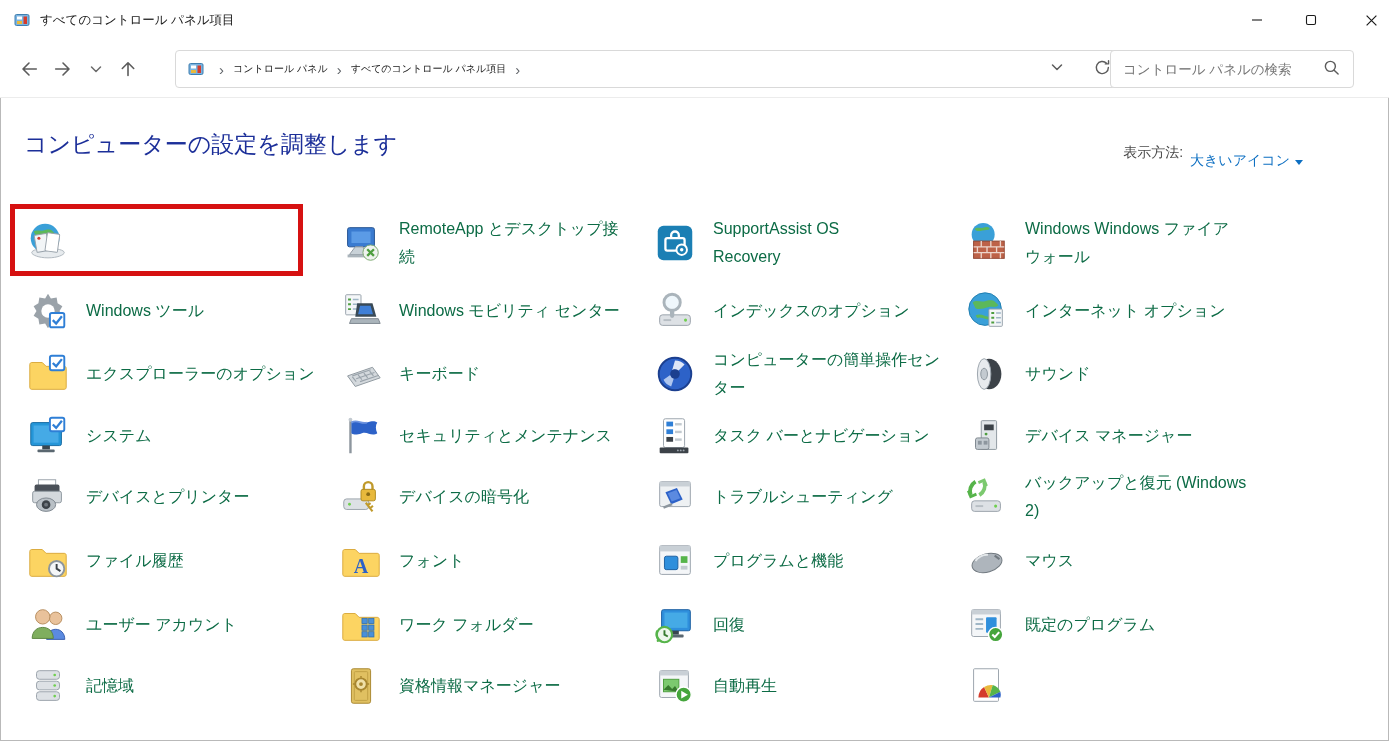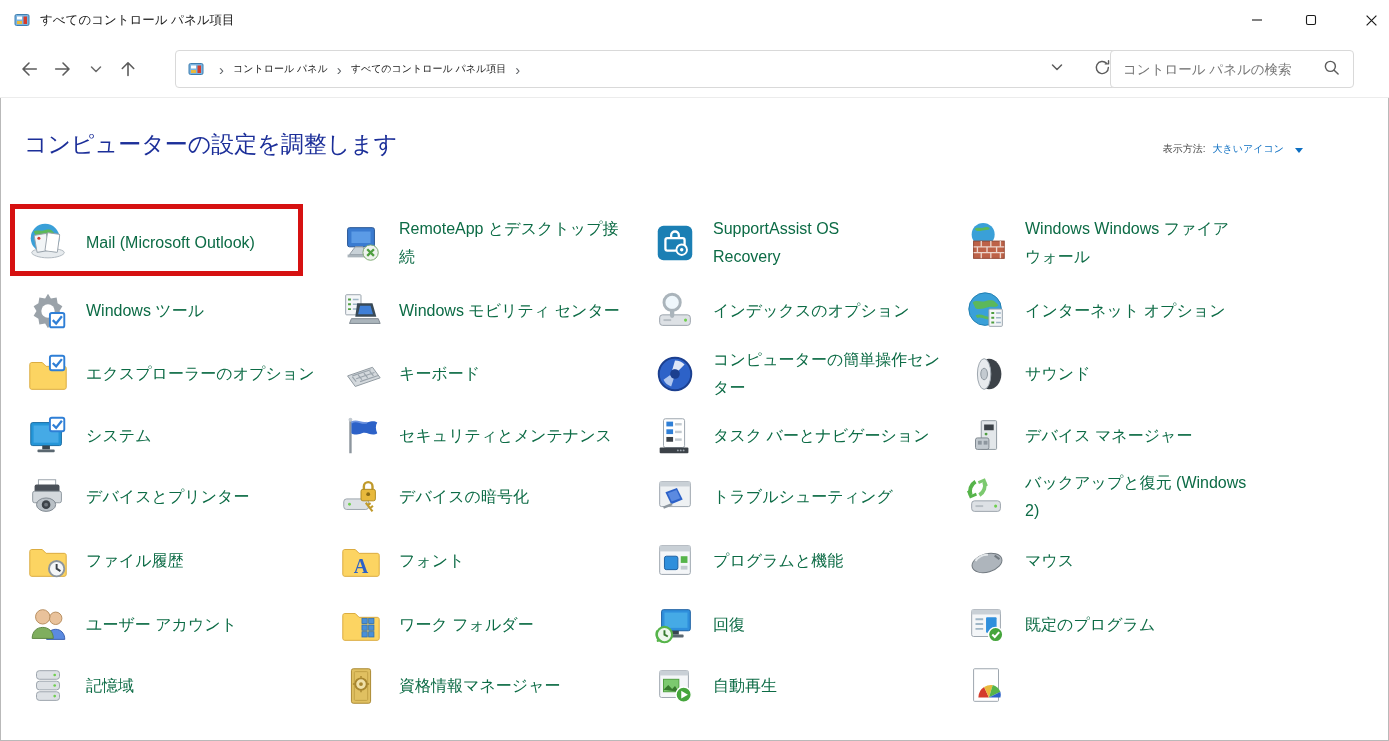--- a/index.html
+++ b/index.html
@@ -29,22 +29,22 @@
   .crumb-sep { color:#5f6368; font-size:15px; padding:0 9px; }
   .crumb { font-size:10px; color:#1b1b1b; white-space:nowrap; }
   .addr-actions { margin-left:auto; display:flex; align-items:center; gap:30px; padding-right:8px; color:#5c5c5c; }
   .searchbox { position:absolute; left:1110px; top:10px; width:244px; height:38px; border:1px solid #d9d9d9; border-radius:4px; display:flex; align-items:center; padding:0 12px; background:#fff; }
   .searchbox input { flex:1; border:none; outline:none; font-size:13.5px; color:#1b1b1b; background:transparent; font-family:inherit; }
   .searchbox input::placeholder { color:#757575; }
   .searchbox .search-ic { color:#5c5c5c; flex:0 0 18px; }
   
   .page-header { position:absolute; top:129px; left:24px; right:0; height:32px; }
   .page-title { font-size:23px; font-weight:400; color:var(--header-color,#1c2f99); }
-  .viewby { position:absolute; right:86px; top:13px; font-size:10px; color:#4a4a4a; display:flex; align-items:center; gap:7px; }
-  .viewby-link { color:var(--link-color,#0d6fc2); display:flex; align-items:center; gap:11px; cursor:pointer; }
+  .viewby { position:absolute; right:86px; top:7px; font-size:14px; color:#4a4a4a; display:flex; align-items:center; gap:7px; }
+  .viewby-link { color:var(--link-color,#0d6fc2); display:flex; align-items:center; gap:5px; cursor:pointer;margin-top:16px; }
   .caret-down { width:0; height:0; border-left:4.5px solid transparent; border-right:4.5px solid transparent; border-top:5.5px solid var(--link-color,#0d6fc2); margin-top:2px; }
   
   .items-grid { position:absolute; left:24px; top:206px; display:grid;
     grid-template-columns:313px 314px 312px 390px;
     grid-template-rows:74px 62px 63px 61px 61px 67px 61px 62px 90px; }
   .item { display:flex; align-items:center; gap:14px; padding-right:14px; cursor:pointer; }
   .item-icon { width:48px; height:48px; flex:0 0 48px; display:flex; align-items:center; justify-content:center; }
   .item-label { font-size:16px; line-height:28px; color:var(--item-color,#0c6b45); white-space:pre-line; max-width:250px; }
   
   .highlight-box { position:absolute; left:10px; top:204px; width:293px; height:72px; border:5px solid #d61111; z-index:5; pointer-events:none; }
@@ -159,21 +159,20 @@
       <span class="item-icon">
         <svg viewBox="0 0 48 48" width="46" height="46">
           <circle cx="21" cy="19" r="15" fill="#3aa0d8"></circle>
           <path d="M9 12c3-2 7 0 10-1s7-2 9 0l3 3c-2 2-6 1-9 2s-8 2-11 0z" fill="#5cb85a"></path>
           <path d="M7 34c0-2.5 7.6-4.5 17-4.5s17 2 17 4.5-7.6 5.5-17 5.5S7 36.5 7 34z" fill="#e7ebee" stroke="#aeb6bd"></path>
           <rect x="11" y="15" width="13" height="18" rx="1" transform="rotate(-10 17 24)" fill="#f2f5f7" stroke="#98a2ab"></rect>
           <rect x="22" y="14" width="13" height="19" rx="1" transform="rotate(8 28 24)" fill="#ffffff" stroke="#98a2ab"></rect>
           <circle cx="14.5" cy="19" r="1.6" fill="#d43b2c"></circle>
         </svg>
       </span>
-      <span class="item-label">Mail (Microsoft Outlook)</span>
     </div>
     <div class="item">
       <span class="item-icon">
         <svg viewBox="0 0 48 48" width="46" height="46">
           <rect x="10" y="8" width="28" height="20" rx="2" fill="#3a7bd0" stroke="#23508f"></rect>
           <path d="M14 12h20v12H14z" fill="#5b9be6"></path>
           <path d="M18 28l-6 8h18l-4-8z" fill="#c9d2d8" stroke="#8d979f"></path>
           <rect x="10" y="36" width="20" height="3" fill="#aab4bb"></rect>
           <circle cx="34" cy="34" r="8" fill="#eef3ee" stroke="#7aa86f"></circle>
           <path d="M30.5 30.5l7 7M37.5 30.5l-7 7" stroke="#4e9e3f" stroke-width="2.4"></path>

